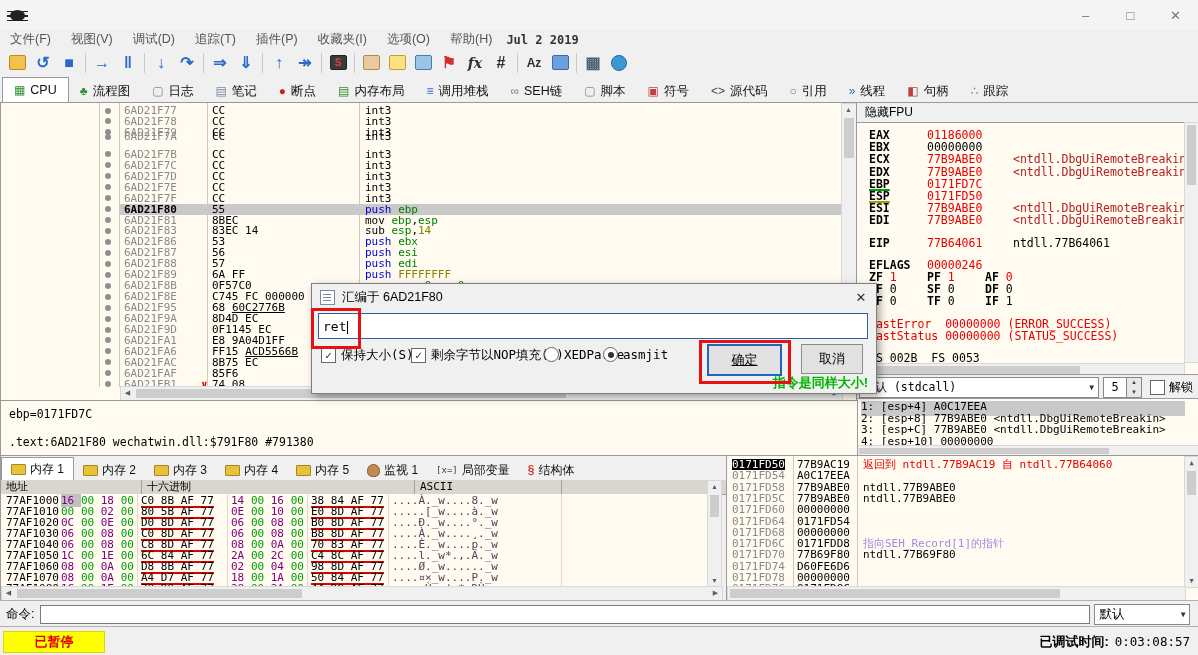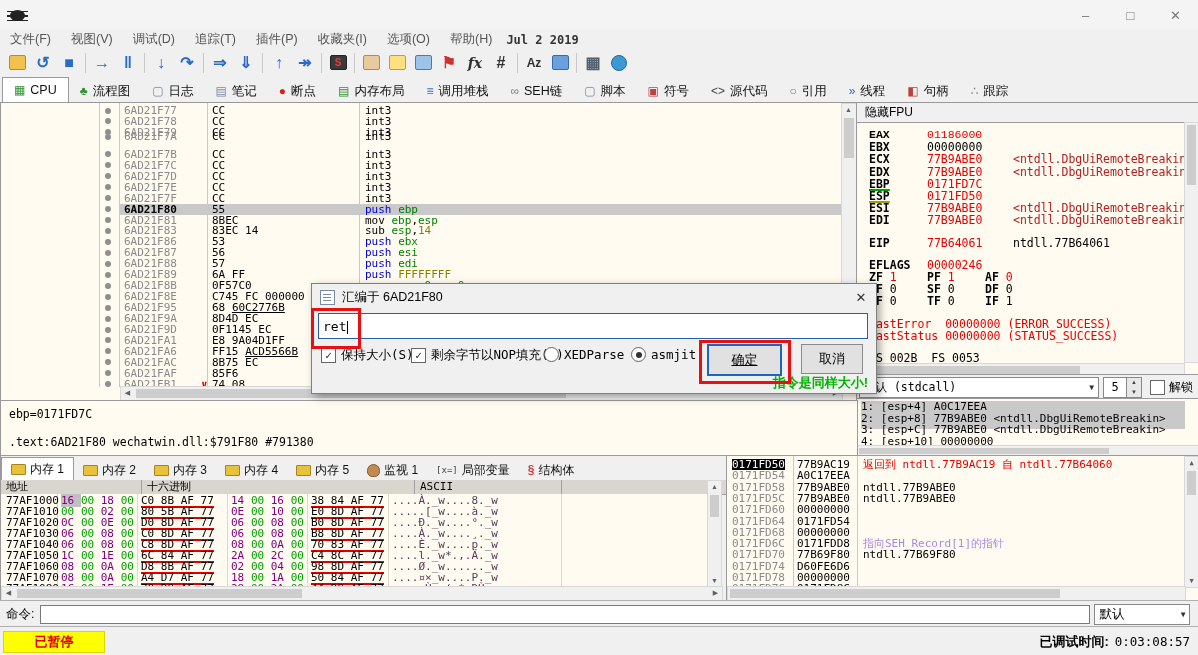--- a/index.html
+++ b/index.html
@@ -62,21 +62,21 @@
   .combo{height:19px;background:#fff;border:1px solid #888;display:flex;align-items:center;padding:0 4px;justify-content:space-between;font-family:"DejaVu Sans Mono",monospace;font-size:11.5px;}
   .caret{font-size:8px;color:#333;margin-left:6px;}
   .spin{width:22px;height:19px;background:#fff;border:1px solid #888;text-align:center;font-size:12px;line-height:19px;}
   .spinbtns{display:flex;flex-direction:column;width:14px;height:19px;border:1px solid #888;border-left:none;font-size:6px;color:#444;}
   .spinbtns span{flex:1;display:flex;align-items:center;justify-content:center;background:#e8e8e8;}
   .cb{width:13px;height:13px;background:#fff;border:1px solid #666;display:inline-flex;align-items:center;justify-content:center;font-size:11px;font-weight:bold;color:#222;}
   .radio{width:13px;height:13px;border-radius:50%;background:#fff;border:1px solid #666;display:inline-flex;align-items:center;justify-content:center;}
   .radio .dotin{width:6px;height:6px;border-radius:50%;background:#333;}
   
   #args{left:856px;top:398px;width:342px;height:57px;}
-  .arow{position:absolute;left:4px;right:14px;height:28px;line-height:11.5px;font-size:11px;white-space:pre;color:#000;}
+  .arow{position:absolute;left:4px;right:14px;height:15px;line-height:11.5px;font-size:11px;white-space:pre;color:#000;}
   .arow.sel{background:#c9c9c9;}
   
   #info{left:0;top:400px;width:856px;height:55px;}
   .iline{position:absolute;left:8px;font-size:11.5px;color:#000;}
   
   #dumpwrap{left:0;top:455px;width:726px;height:145px;background:#f0f0f0;border:1px solid #9a9a9a;border-right:none;}
   #dumptabs{position:absolute;left:0;top:0;right:0;height:24px;display:flex;align-items:flex-end;border-bottom:1px solid #9a9a9a;background:#f0f0f0;}
   .dtab{display:inline-flex;align-items:center;gap:4px;padding:0 9px;height:22px;font-size:12px;position:relative;top:1px;color:#111;}
   .dtab.sel{background:#fff;border:1px solid #9a9a9a;border-bottom:1px solid #fff;}
   #dumphead{position:absolute;left:0;top:24px;right:0;height:14px;background:#d9d6cf;border-bottom:1px solid #a0a0a0;font-size:11px;line-height:13px;}
@@ -307,21 +307,21 @@
         <div class="sbarr" style="bottom:0;">▼</div>
         <div class="sbthumb" style="left:2px;top:14px;width:10px;height:40px;"></div>
       </div>
     </div>
 
   <div id="regs" class="panel">
     <div id="fpubar">
         <span>隐藏FPU</span>
       </div>
     <div id="rrows">
-        <div class="rrow mono" style="top: 26px; font-family: Liberation Mono, monospace;"><span class="rname">EAX</span><span class="rval red">01186000</span></div>
+        <div class="rrow mono" style="top: 26px;"><span class="rname">EAX</span><span class="rval red">01186000</span></div>
         <div class="rrow mono" style="top: 38.2px;"><span class="rname">EBX</span><span class="rval blk">00000000</span></div>
         <div class="rrow mono" style="top: 50.4px;"><span class="rname">ECX</span><span class="rval red">77B9ABE0</span><span class="dkred">&lt;ntdll.DbgUiRemoteBreakin&gt;</span></div>
         <div class="rrow mono" style="top: 62.6px;"><span class="rname">EDX</span><span class="rval red">77B9ABE0</span><span class="dkred">&lt;ntdll.DbgUiRemoteBreakin&gt;</span></div>
         <div class="rrow mono" style="top: 74.8px;"><span class="rname ugreen">EBP</span><span class="rval red">0171FD7C</span></div>
         <div class="rrow mono" style="top: 87px;"><span class="rname uolive">ESP</span><span class="rval red">0171FD50</span></div>
         <div class="rrow mono" style="top: 99.2px;"><span class="rname">ESI</span><span class="rval red">77B9ABE0</span><span class="dkred">&lt;ntdll.DbgUiRemoteBreakin&gt;</span></div>
         <div class="rrow mono" style="top: 111.4px;"><span class="rname">EDI</span><span class="rval red">77B9ABE0</span><span class="dkred">&lt;ntdll.DbgUiRemoteBreakin&gt;</span></div>
         <div class="rrow mono" style="top: 133.6px;"><span class="rname">EIP</span><span class="rval red">77B64061</span><span class="blk">ntdll.77B64061</span></div>
         <div class="rrow mono" style="top: 155.8px;"><span class="rname">EFLAGS</span><span class="rval red">00000246</span></div>
         <div class="rrow mono" style="top: 168px;"><span class="fcell"><span style="font-weight: bold;">ZF </span><span class="red">1</span></span><span class="fcell"><span style="font-weight: bold;">PF </span><span class="red">1</span></span><span class="fcell"><span style="font-weight: bold;">AF </span><span class="red">0</span></span></div>
@@ -497,21 +497,21 @@
       <span>保持大小(S)</span>
     </div>
     <div class="dlgctl" style="left:99px;">
       <span class="cb">✓</span>
       <span>剩余字节以NOP填充(F)</span>
     </div>
     <div class="dlgctl" style="left:232px;">
       <span class="radio"></span>
       <span>XEDParse</span>
     </div>
-    <div class="dlgctl" style="left:319px;text-align:right;">
+    <div class="dlgctl" style="left:291px;text-align:right;">
       <span class="radio">
           <span class="dotin"></span>
         </span>
       <span>asmjit</span>
     </div>
     <div class="dlgbtn" id="okbtn">确定</div>
     <div class="dlgbtn" id="cancelbtn">取消</div>
     <div id="dlgnote">指令是同样大小!</div>
   </div>
 

